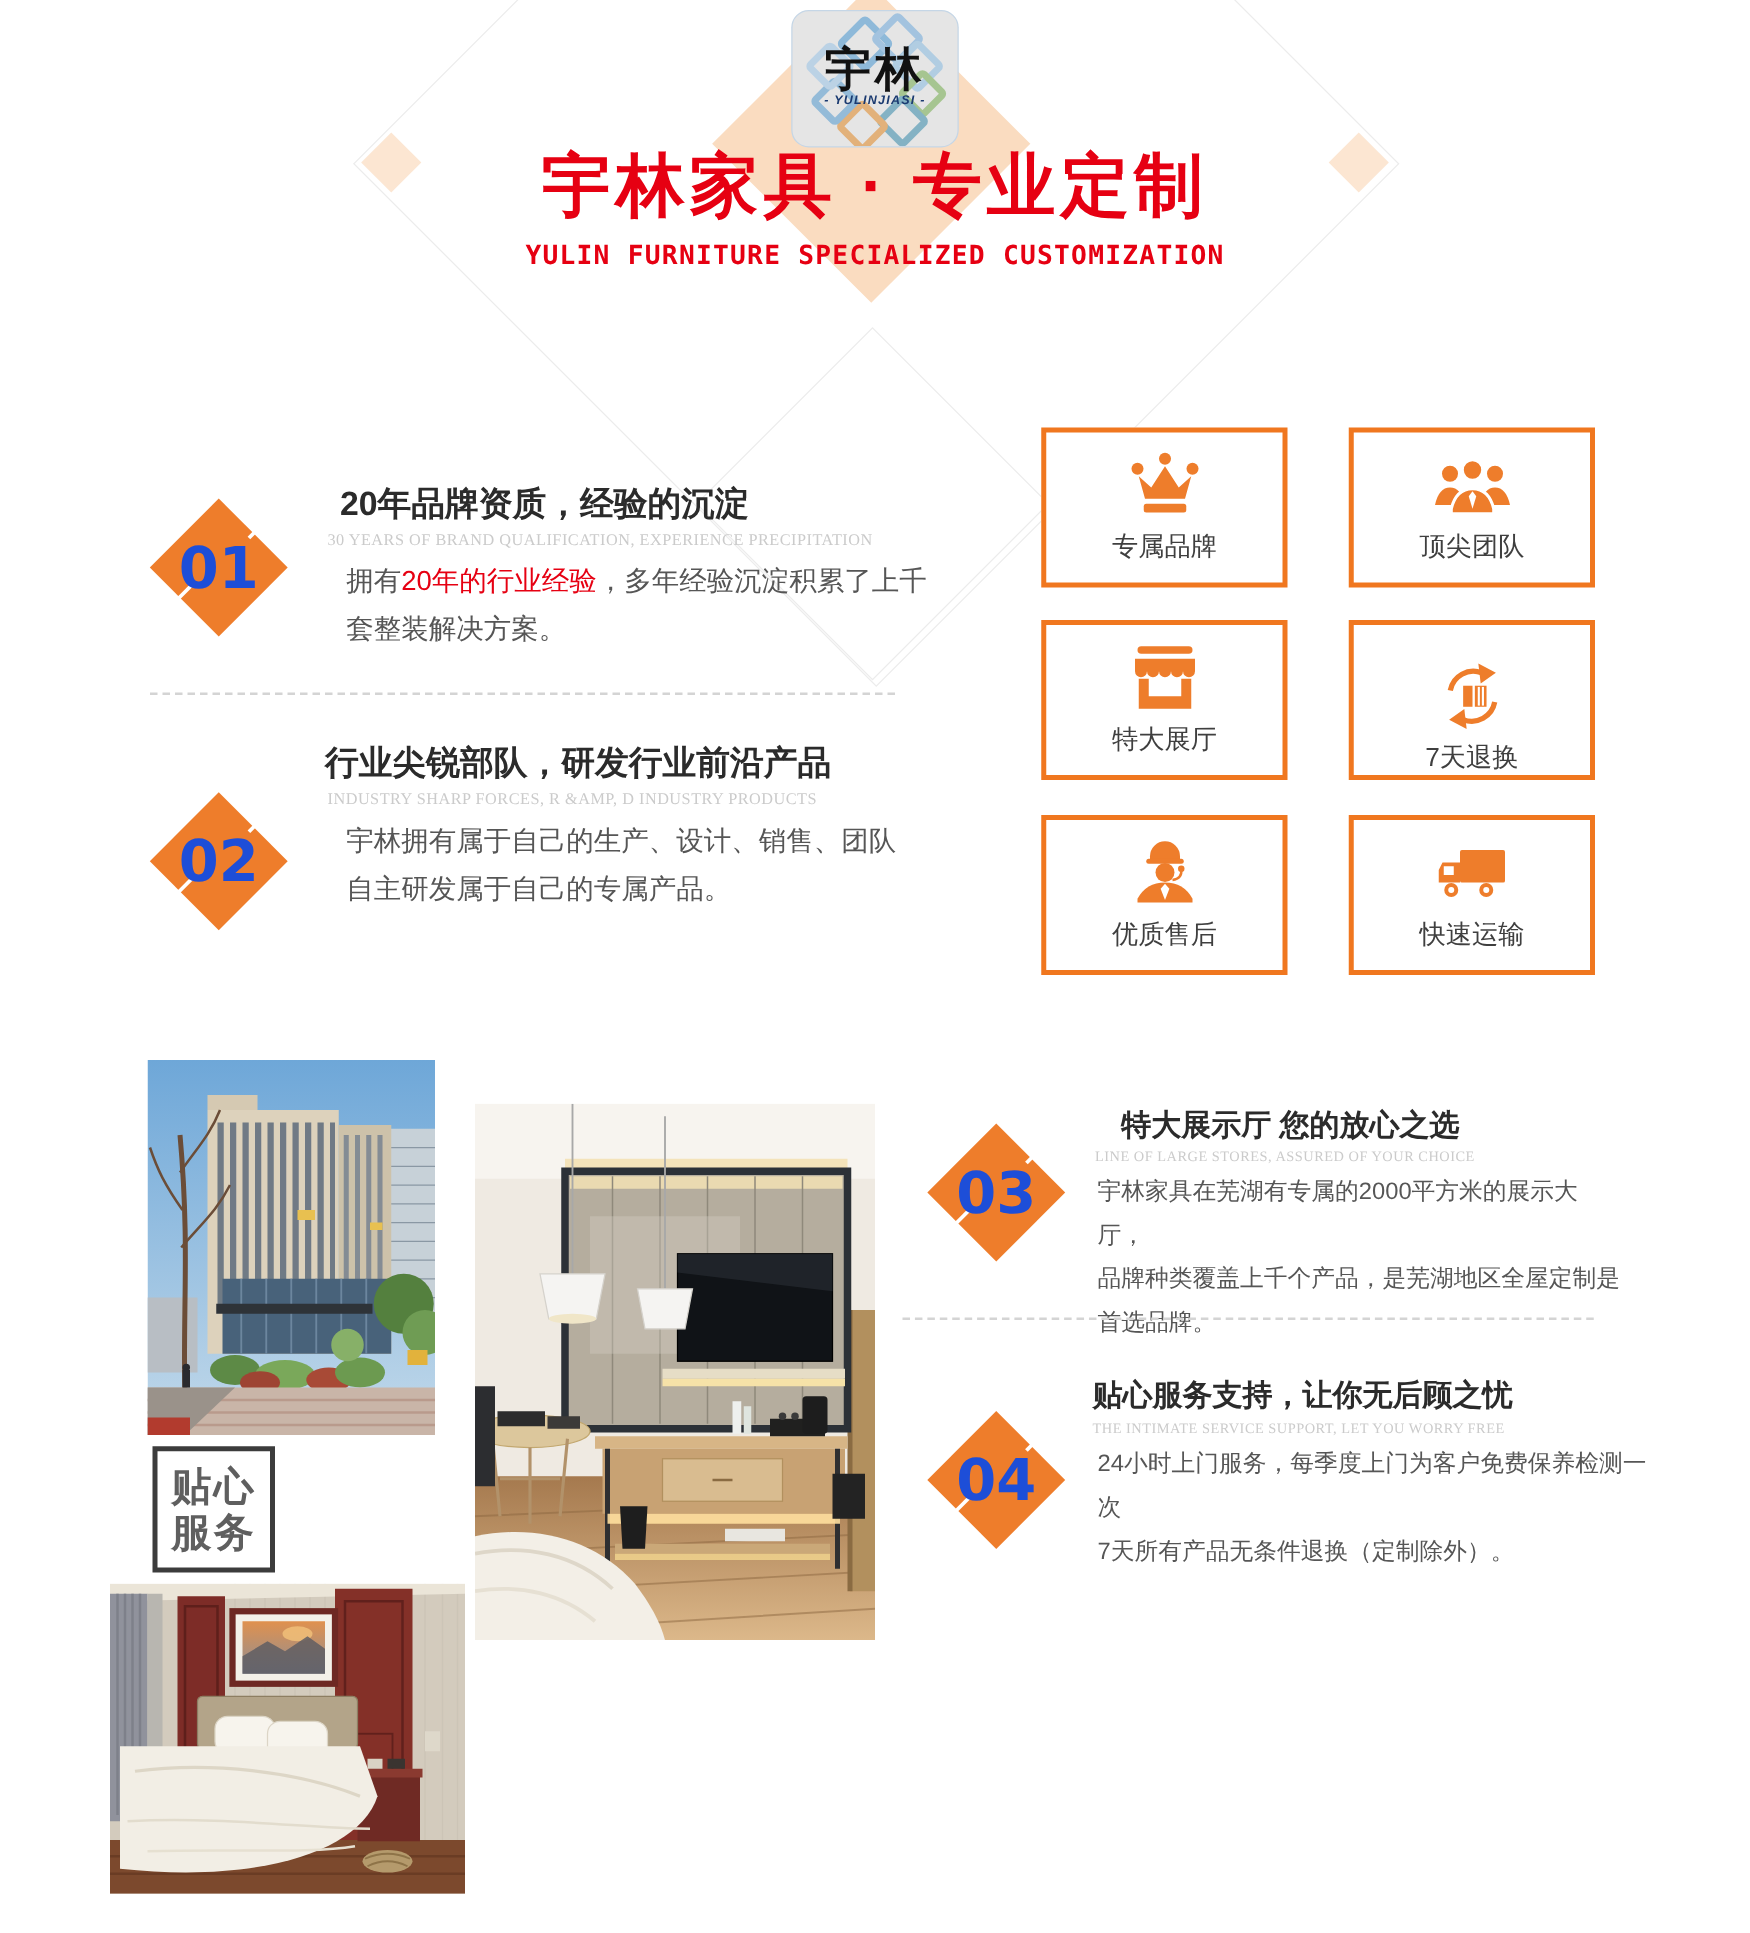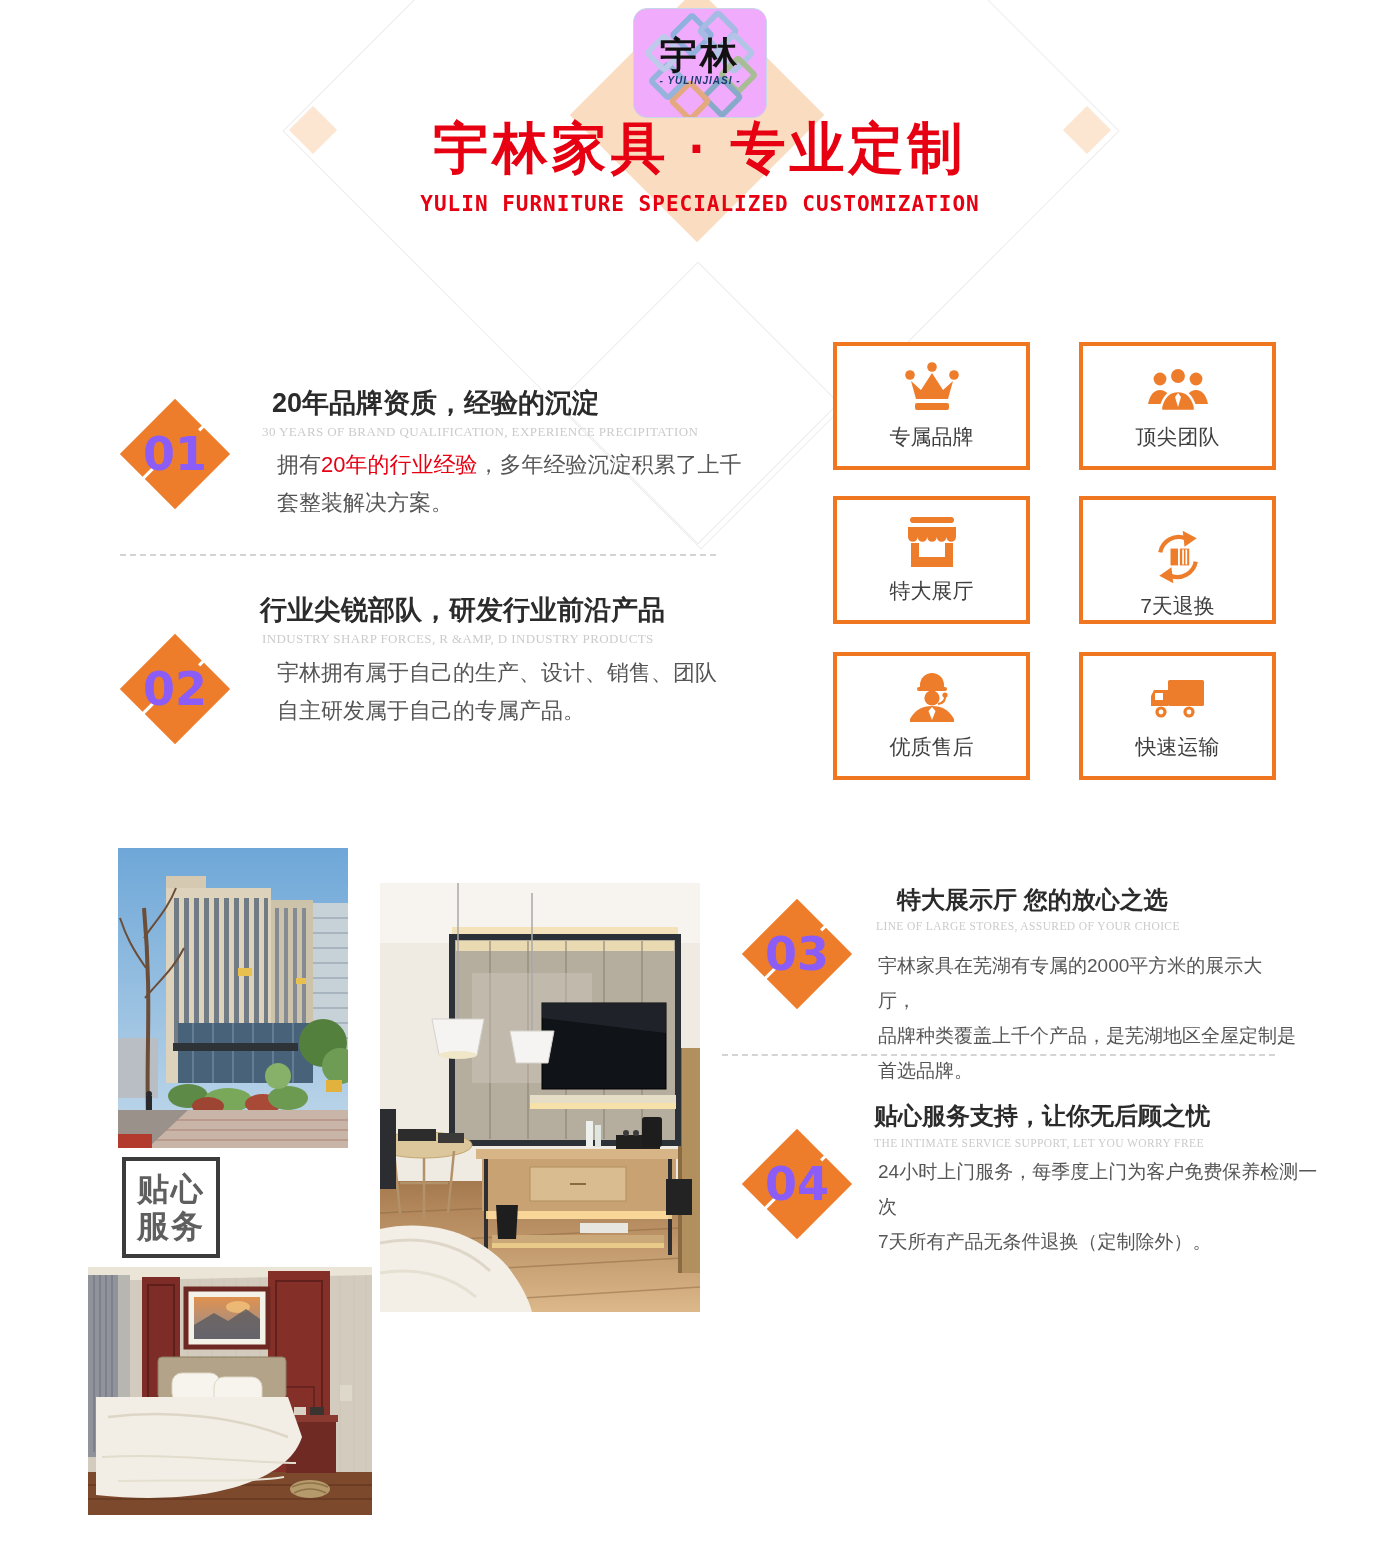--- a/index.html
+++ b/index.html
@@ -4,39 +4,39 @@
 <style>
   html,body{margin:0;padding:0;background:#fff;}
   .page{position:relative;width:1400px;height:1546px;background:#fff;overflow:hidden;
         font-family:"Liberation Sans",sans-serif;}
   
   .deco{position:absolute;transform:rotate(45deg);}
   .deco-outline{border:1px solid #ececec;background:transparent;}
   .deco-peach{background:#fadcc0;}
   .deco-peach-small{background:#fce6d2;}
   
-  .logo-box{position:absolute;left:633px;top:8px;width:132px;height:108px;background:#f0abfc;
+  .logo-box{position:absolute;left:633px;top:8px;width:132px;height:108px;background:#e5e5e5;
             border:1px solid #c5d6e6;border-radius:14px;z-index:5;overflow:hidden;}
   .logo-pattern{position:absolute;left:0;top:0;}
   .logo-cn{position:absolute;left:0;top:22px;width:132px;text-align:center;font-size:37px;
            font-weight:bold;color:#111;letter-spacing:3px;z-index:2;}
   .logo-en{position:absolute;left:0;top:66px;width:132px;text-align:center;font-size:10px;
            font-weight:bold;font-style:italic;color:#1a3a70;letter-spacing:1px;z-index:2;}
   
   .main-title{position:absolute;left:0;top:112px;width:1400px;text-align:center;color:#e60012;
               font-size:55px;font-weight:bold;letter-spacing:4px;z-index:4;}
   .main-subtitle{position:absolute;left:0;top:192px;width:1400px;text-align:center;color:#e60012;
               font-size:21px;font-weight:bold;font-family:"DejaVu Sans Mono",monospace;
               letter-spacing:1px;z-index:4;}
   
   .num-diamond{position:absolute;width:110px;height:110px;z-index:2;}
   .nd-square{position:absolute;left:16px;top:16px;width:78px;height:78px;background:#ee7d2b;
              transform:rotate(45deg);}
   .nd-num{position:absolute;left:0;top:0;width:110px;height:110px;display:flex;align-items:center;
-          justify-content:center;color:#8b5cf6;font-size:46px;font-weight:800;
+          justify-content:center;color:#1d4ed8;font-size:46px;font-weight:800;
           font-family:"DejaVu Sans",sans-serif;}
   .nd-cut{position:absolute;width:3px;height:18px;background:#fff;transform:rotate(45deg);}
   .nd-cut-a{left:84px;top:16px;}
   .nd-cut-b{left:26px;top:66px;}
   
   .sec-title{position:absolute;color:#2b2b2b;font-weight:bold;z-index:2;white-space:nowrap;}
   .sec-title-l{font-size:27px;}
   .sec-title-r{font-size:24px;}
   .sec-en{position:absolute;color:#cbcbcb;font-family:"Liberation Serif",serif;z-index:2;
           letter-spacing:0.4px;white-space:nowrap;}
@@ -318,21 +318,21 @@
   </svg>
 
   <div class="num-diamond" style="left:742px;top:899px;">
     <div class="nd-square"></div>
     <i class="nd-cut nd-cut-a"></i>
     <i class="nd-cut nd-cut-b"></i>
     <span class="nd-num">03</span>
   </div>
   <div class="sec-title sec-title-r" style="left:897px;top:884px;">特大展示厅 您的放心之选</div>
   <div class="sec-en sec-en-r" style="left:876px;top:920px;">LINE OF LARGE STORES, ASSURED OF YOUR CHOICE</div>
-  <div class="sec-body sec-body-r" style="left:878px;top:936px;width:420px;margin-top:12px;">
+  <div class="sec-body sec-body-r" style="left:878px;top:936px;width:420px;">
     <span>宇林家具在芜湖有专属的2000平方米的展示大厅，</span><br>
     <span>品牌种类覆盖上千个产品，是芜湖地区全屋定制是</span><br>
     <span>首选品牌。</span>
   </div>
   <div class="dashed-sep" style="left:722px;top:1054px;width:553px;"></div>
 
   <div class="num-diamond" style="left:742px;top:1129px;">
     <div class="nd-square"></div>
     <i class="nd-cut nd-cut-a"></i>
     <i class="nd-cut nd-cut-b"></i>

